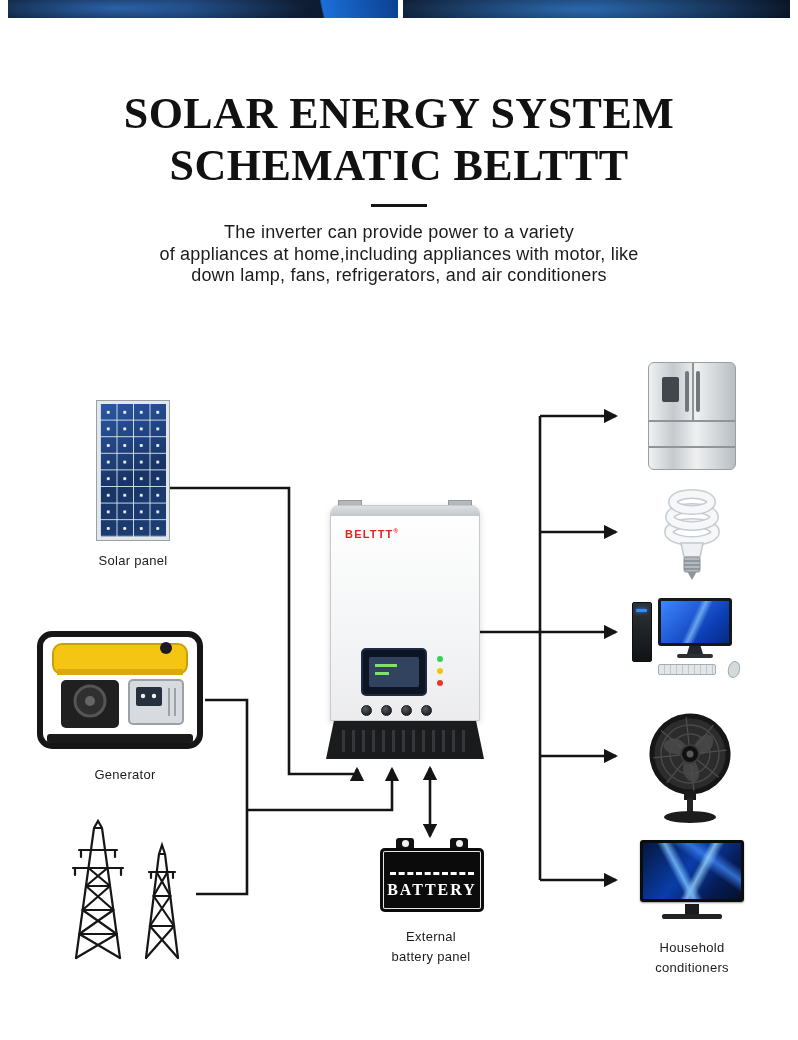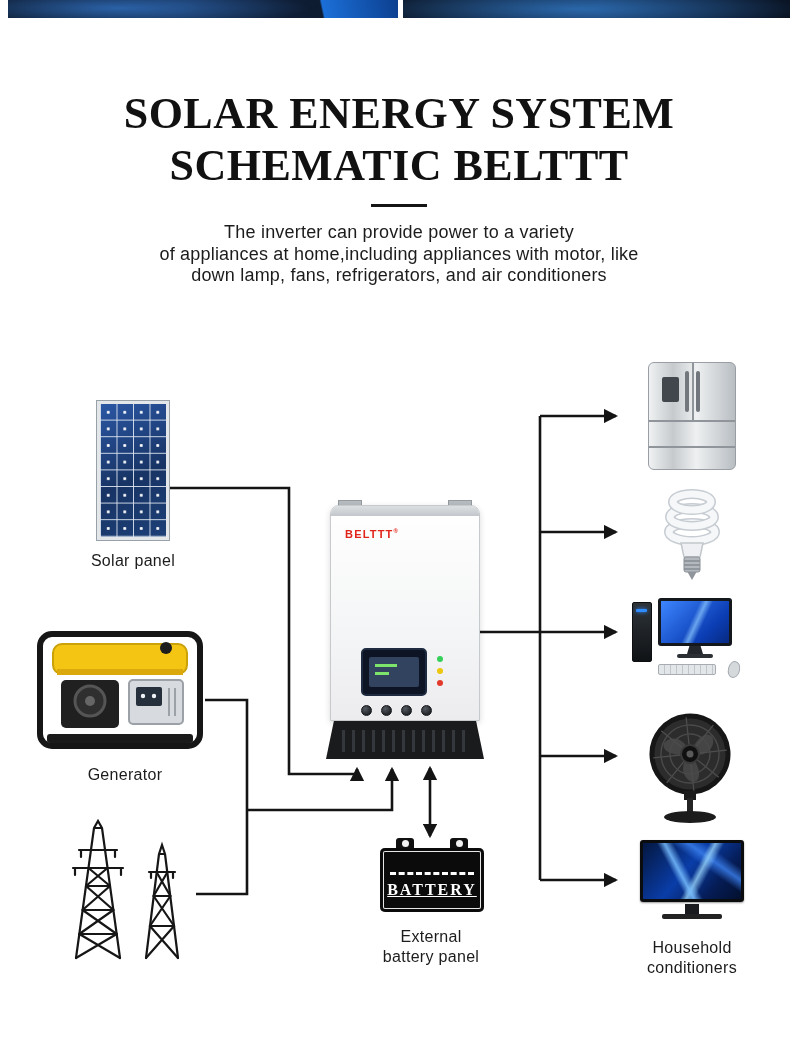--- a/index.html
+++ b/index.html
@@ -19,21 +19,21 @@
 
   
   .title{position:absolute;top:88px;left:0;width:100%;text-align:center;
     font-family:"Liberation Serif",serif;font-weight:700;font-size:44px;line-height:52px;
     color:#111;letter-spacing:.5px;}
   .title-divider{position:absolute;top:204px;left:50%;transform:translateX(-50%);
     width:56px;height:3px;background:#141414;}
   .description{position:absolute;top:222px;left:0;width:100%;text-align:center;
     font-size:18px;line-height:21.5px;color:#1c1c1c;letter-spacing:.2px;}
 
-  .device-label{position:absolute;text-align:center;font-size:16px;color:#1c1c1c;letter-spacing:.3px;line-height:20px;}
+  .device-label{position:absolute;text-align:center;font-size:13px;color:#1c1c1c;letter-spacing:.3px;line-height:20px;}
   .solar-label{left:63px;top:551px;width:140px;}
   .generator-label{left:45px;top:765px;width:160px;}
   .mains-label{left:30px;top:967px;width:180px;}
   .battery-label{left:366px;top:927px;width:130px;}
   .household-label{left:612px;top:938px;width:160px;}
 
   
   .wires{position:absolute;left:0;top:0;}
 
   
@@ -85,21 +85,21 @@
   
   .battery{position:absolute;left:380px;top:838px;width:104px;height:74px;}
   .bat-terminal{position:absolute;top:0;width:18px;height:12px;background:#101010;border-radius:3px 3px 0 0;}
   .bat-terminal.t-l{left:16px;} .bat-terminal.t-r{right:16px;}
   .bat-terminal::after{content:"";position:absolute;left:50%;top:2px;width:7px;height:7px;
     margin-left:-3.5px;border-radius:50%;background:#f2f2f2;}
   .bat-body{position:absolute;left:0;top:10px;width:104px;height:64px;background:#0b0b0b;border-radius:5px;
     box-shadow:inset 0 0 0 3px #0b0b0b, inset 0 0 0 4px rgba(255,255,255,.9);}
   .bat-dash{position:absolute;left:10px;top:24px;width:84px;border-top:3px dashed #fff;}
   .bat-text{position:absolute;left:0;top:33px;width:100%;text-align:center;color:#fff;
-    font-family:"Liberation Serif",serif;font-weight:700;font-size:16px;letter-spacing:2px;text-decoration:underline;}
+    font-family:"Liberation Serif",serif;font-weight:700;font-size:16px;letter-spacing:2px;}
 
   
   .fridge{position:absolute;left:648px;top:362px;width:88px;height:108px;
     background:linear-gradient(90deg,#eff1f2,#c6cacd 28%,#eef0f1 55%,#b9bec3);
     border:1px solid #989ea4;border-radius:6px;}
   .fr-mid{position:absolute;left:0;top:54%;width:100%;height:2px;background:#8f959b;}
   .fr-drawer{position:absolute;left:0;top:78%;width:100%;height:2px;background:#8f959b;}
   .fr-split{position:absolute;left:50%;top:0;width:2px;height:54%;background:#8f959b;}
   .fr-handle{position:absolute;top:8%;width:4px;height:38%;background:#71777d;border-radius:2px;}
   .fr-handle.h-l{left:42%;} .fr-handle.h-r{left:55%;}

